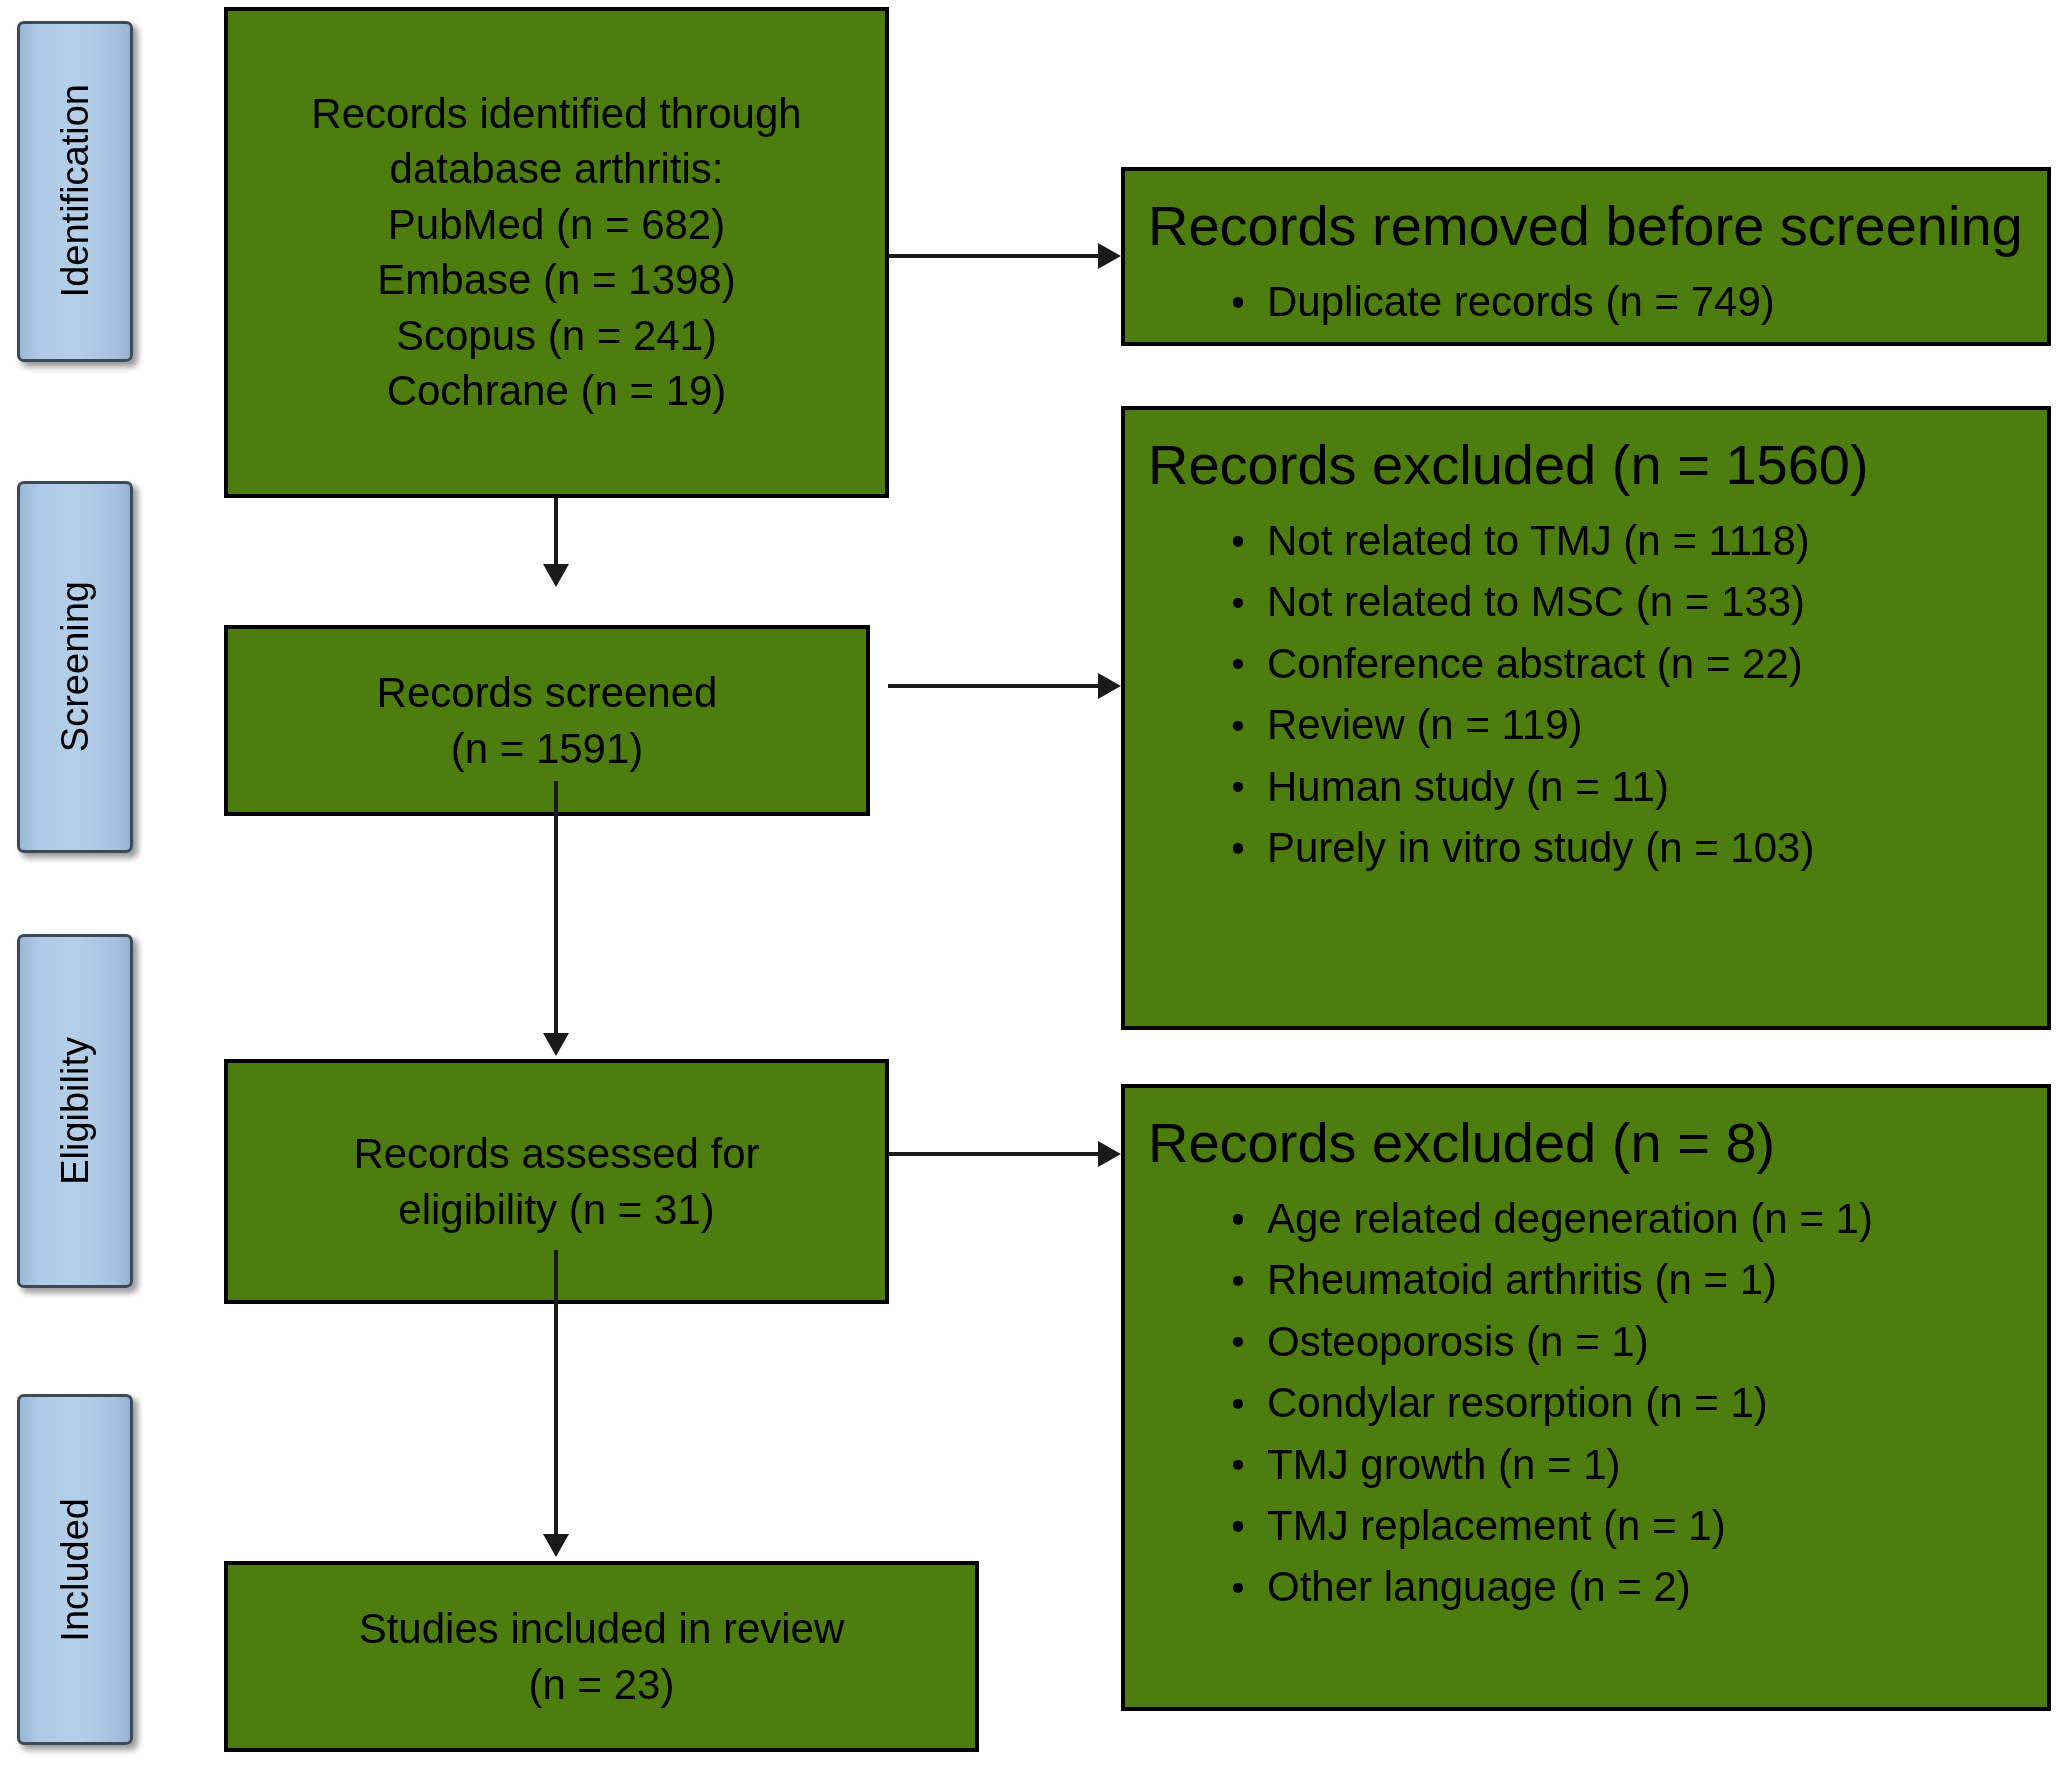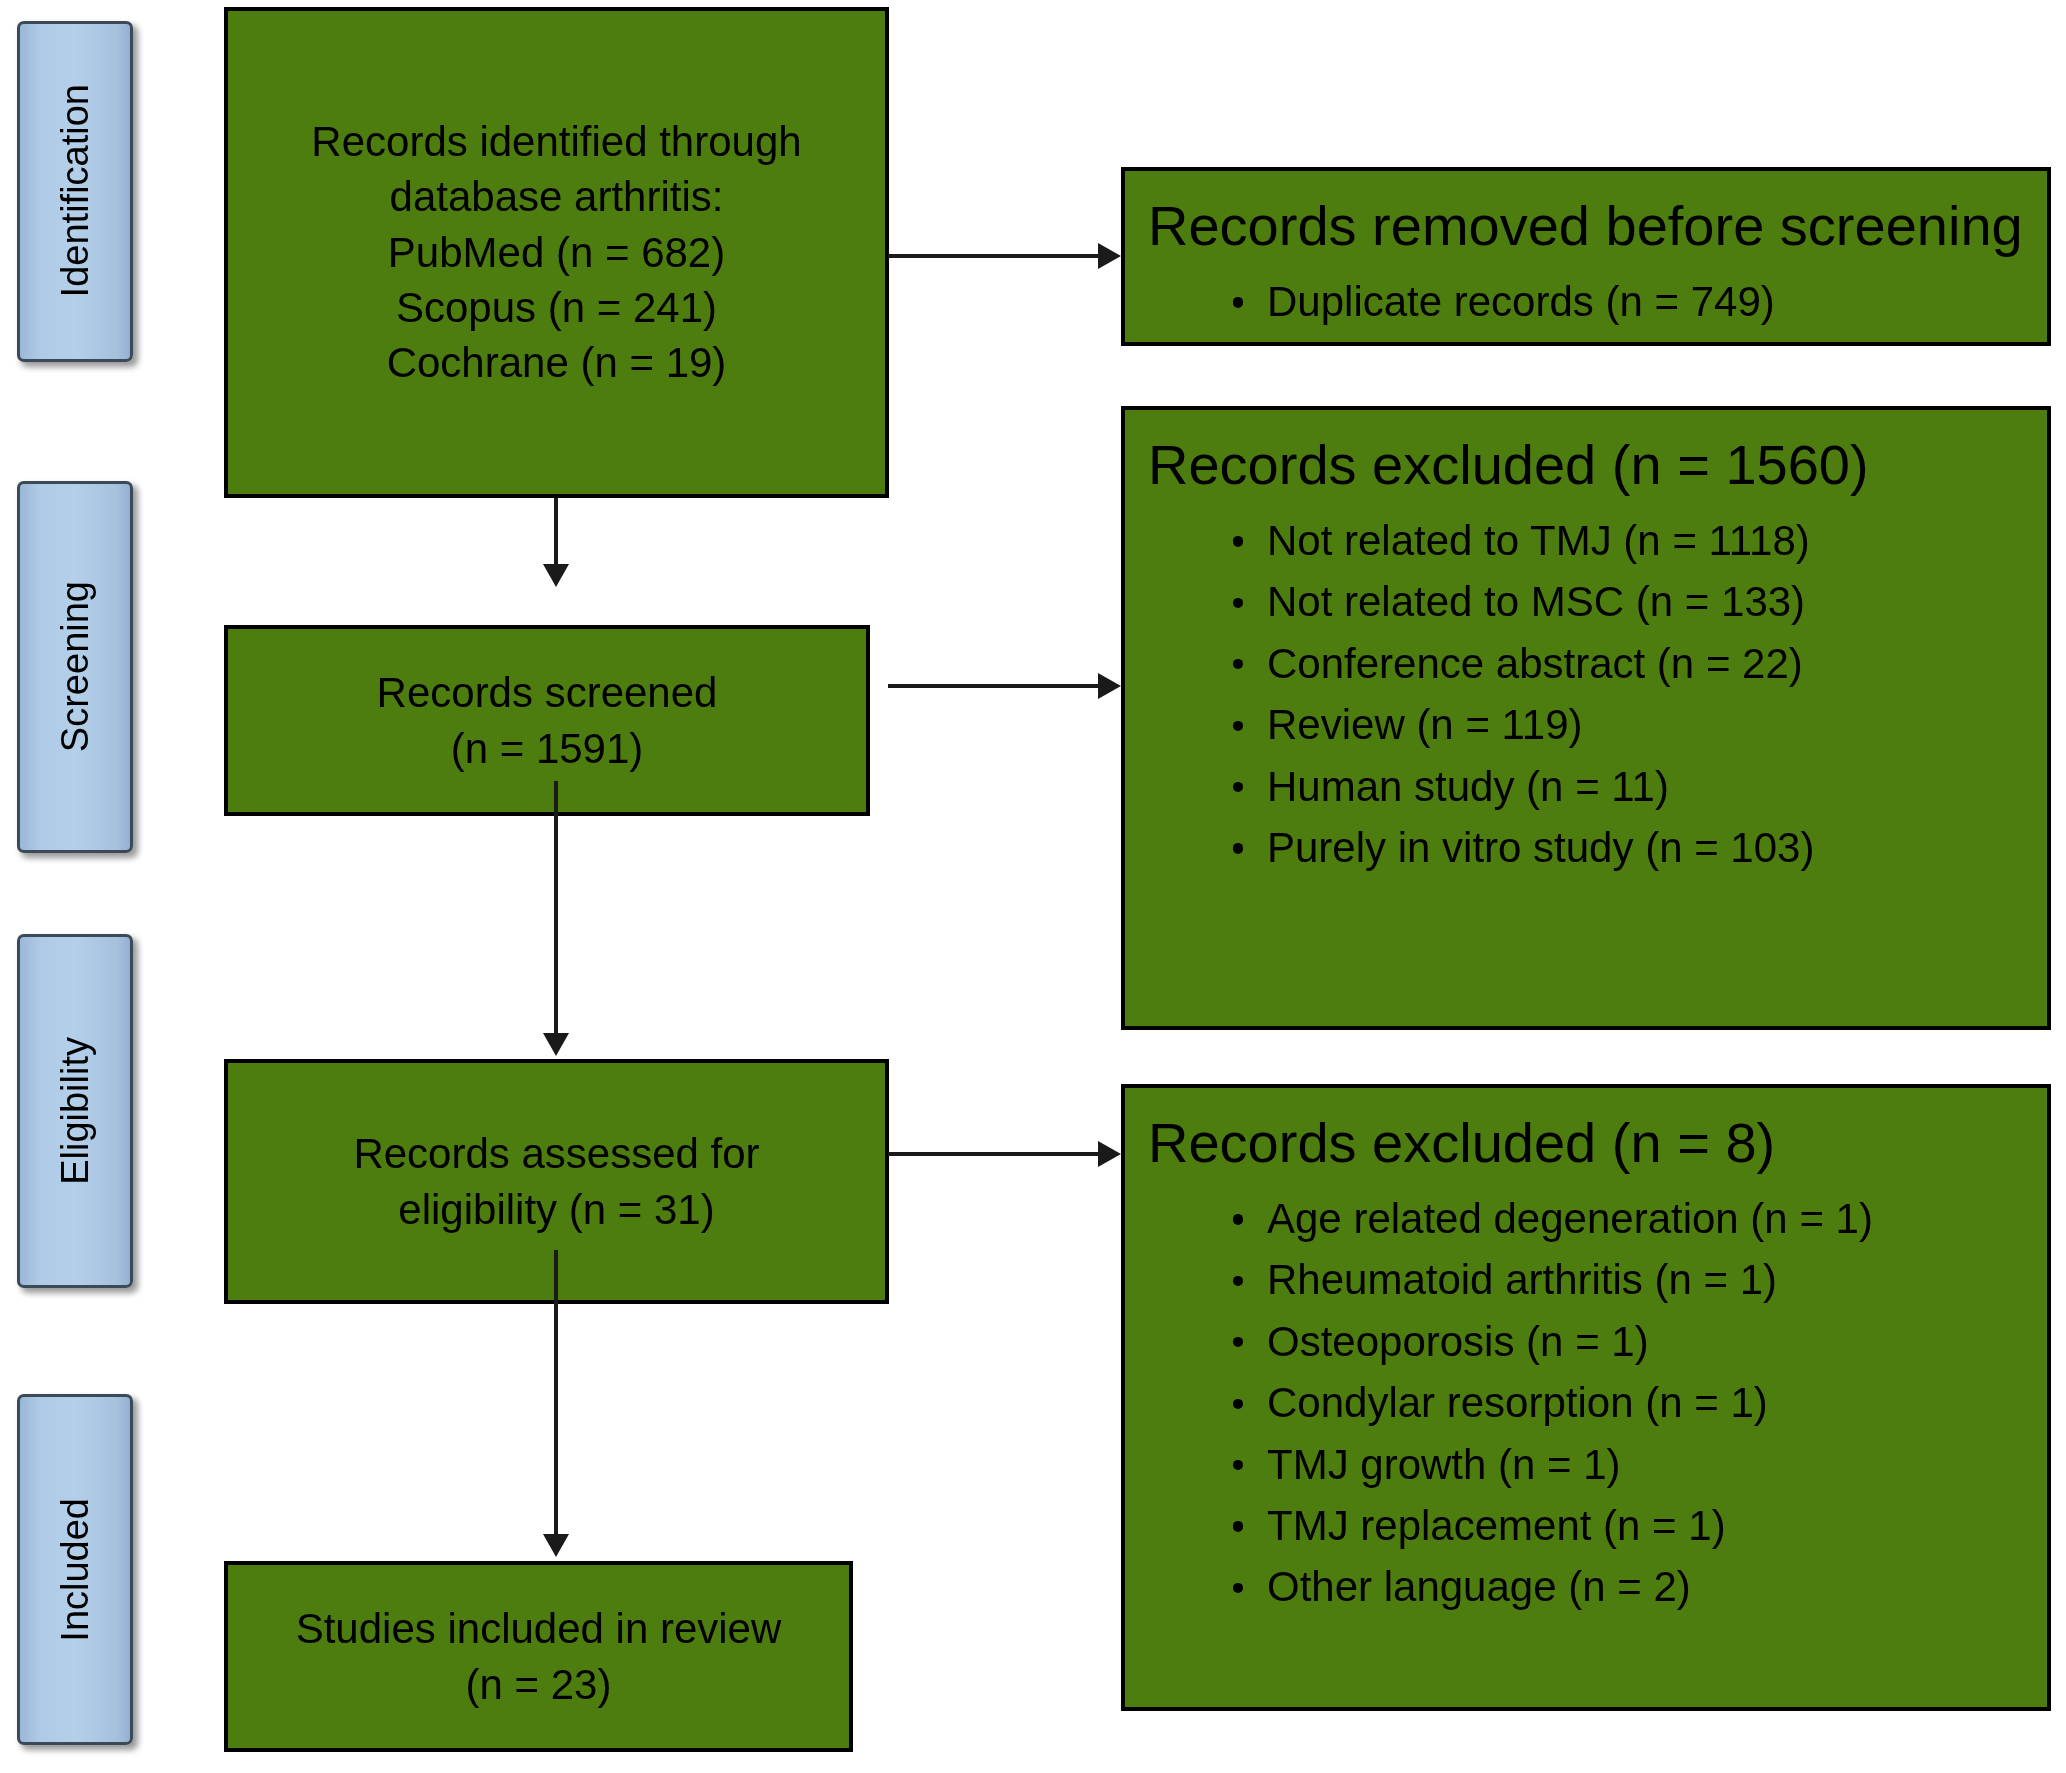--- a/index.html
+++ b/index.html
@@ -146,40 +146,41 @@
 
   <div class="stage-label" style="left:17px; top:1394px; width:116px; height:351px;">
     <span class="vtext">Included</span>
   </div>
 
   <div class="box box-center" style="left:224px; top:6.8px; width:665px; height:491px;">
     <div class="box-inner">
       <div class="line">Records identified through</div>
       <div class="line">database arthritis:</div>
       <div class="line">PubMed (n = 682)</div>
+      <div class="line">Embase (n = 1398)</div>
       <div class="line">Scopus (n = 241)</div>
       <div class="line">Cochrane (n = 19)</div>
     </div>
   </div>
 
   <div class="box box-center" style="left:224px; top:590px; width:646px; height:191px;margin-top:35px;">
     <div class="box-inner">
       <div class="line">Records screened</div>
       <div class="line">(n = 1591)</div>
     </div>
   </div>
 
   <div class="box box-center" style="left:224px; top:1059px; width:665px; height:245px;">
     <div class="box-inner">
       <div class="line">Records assessed for</div>
       <div class="line">eligibility (n = 31)</div>
     </div>
   </div>
 
-  <div class="box box-center" style="left:224px; top:1561px; width:629px; height:191px;">
+  <div class="box box-center" style="left:224px; top:1561px; width:755px; height:191px;">
     <div class="box-inner">
       <div class="line">Studies included in review</div>
       <div class="line">(n = 23)</div>
     </div>
   </div>
 
   <div class="box box-left" style="left:1121px; top:167px; width:930px; height:179px;">
     <div class="box-inner">
       <div class="headline">Records removed before screening</div>
       <ul class="bullets">

